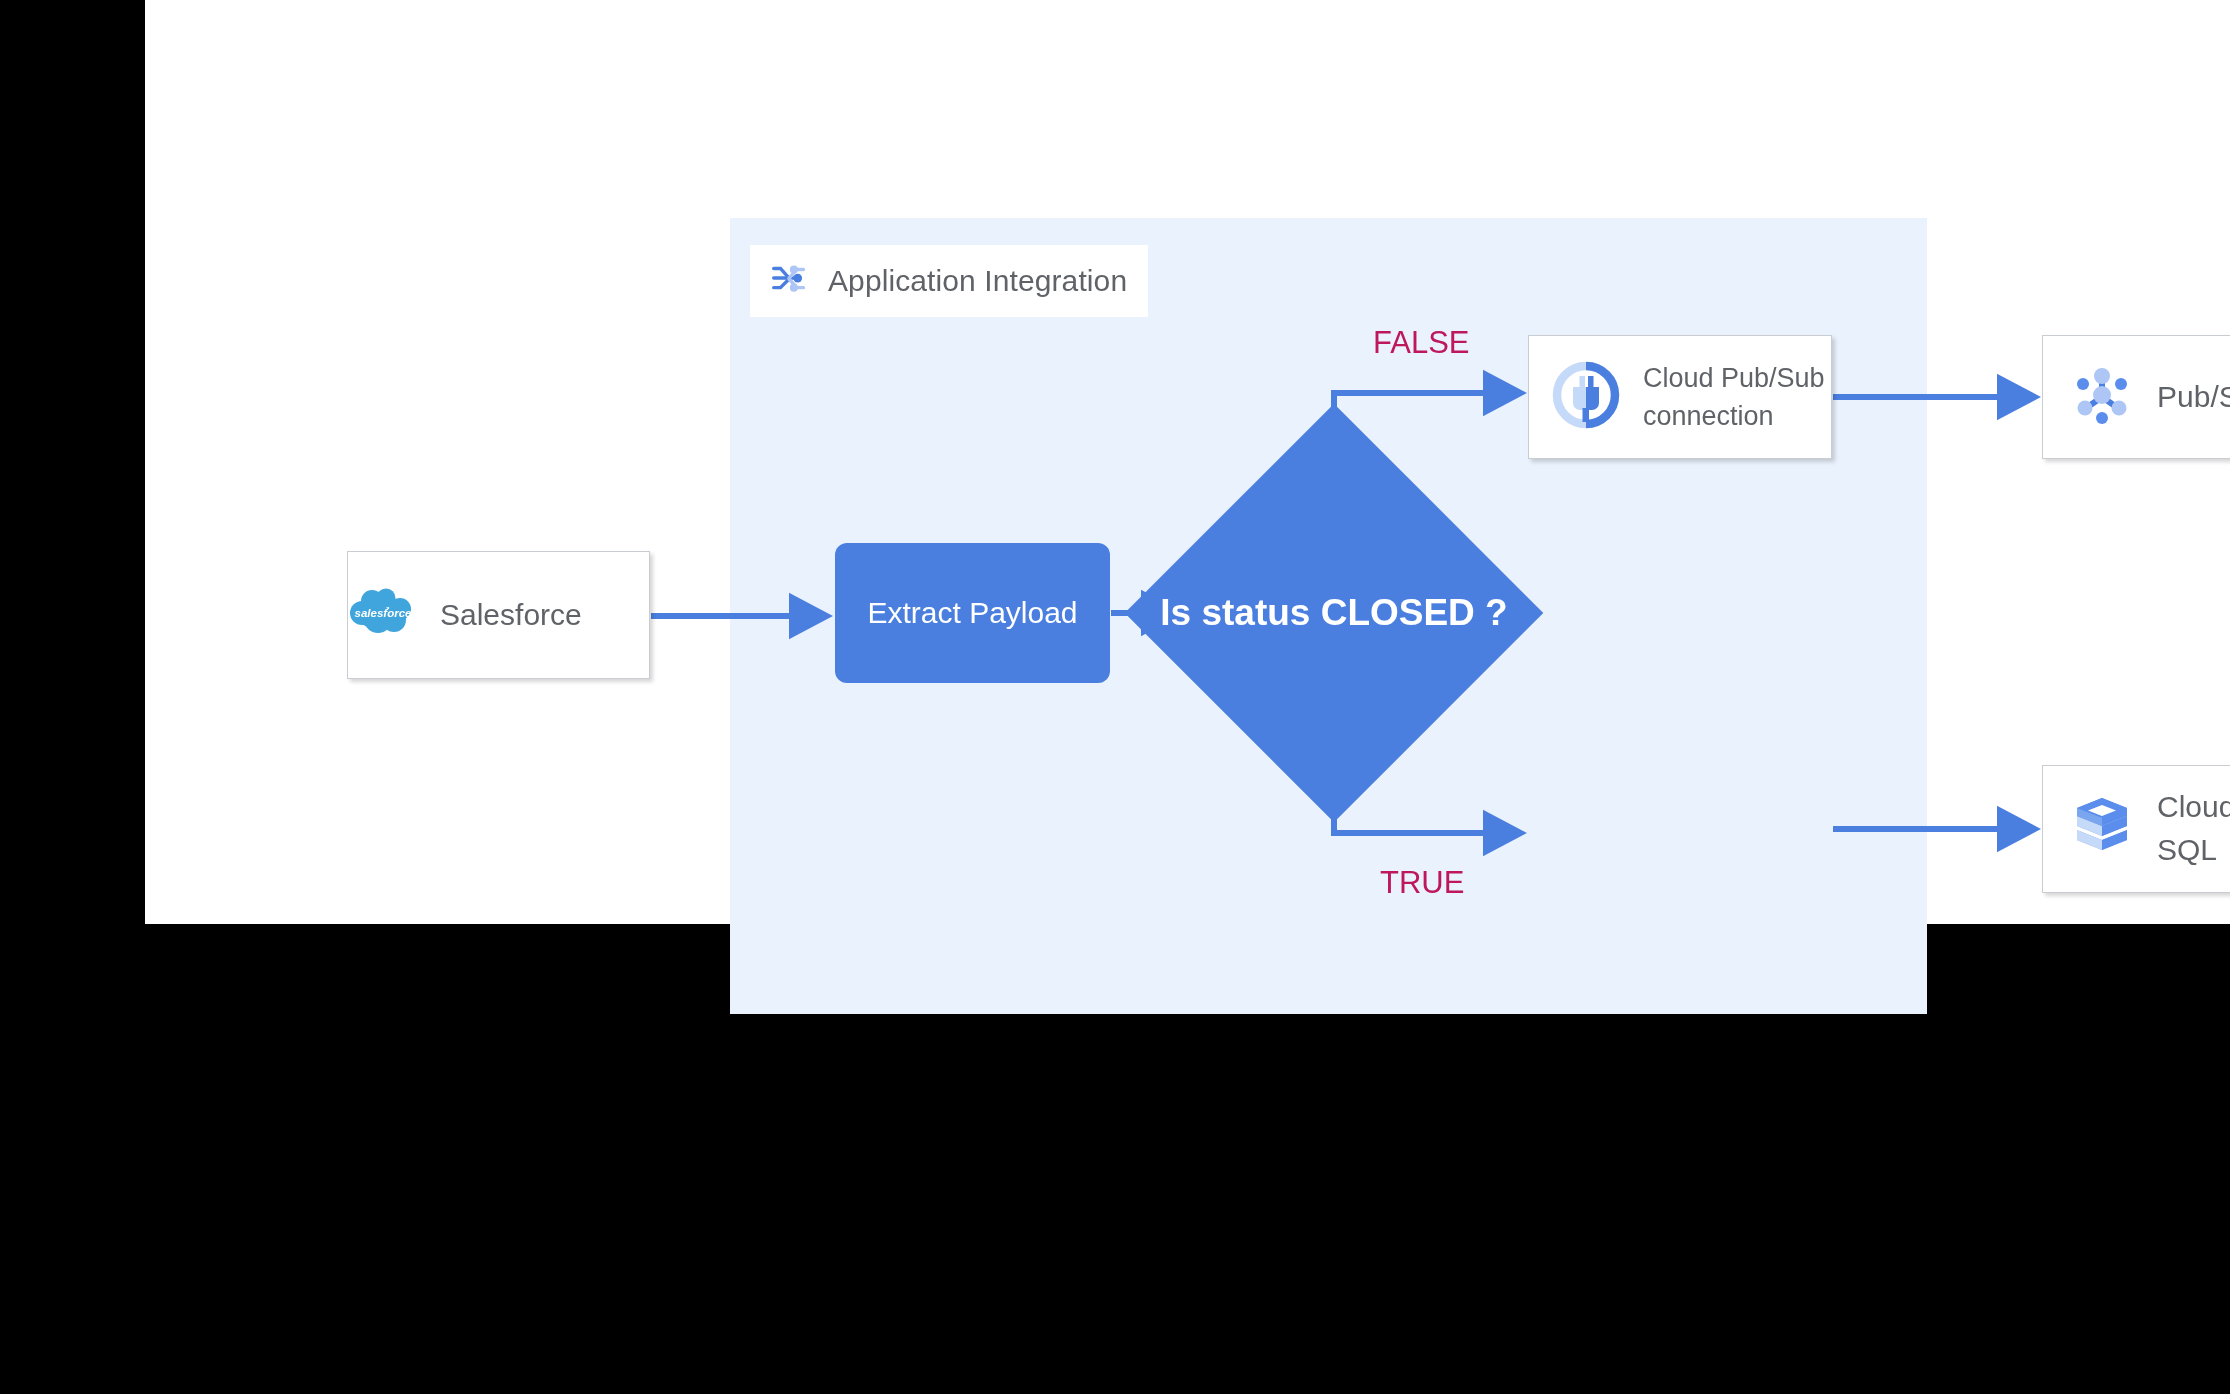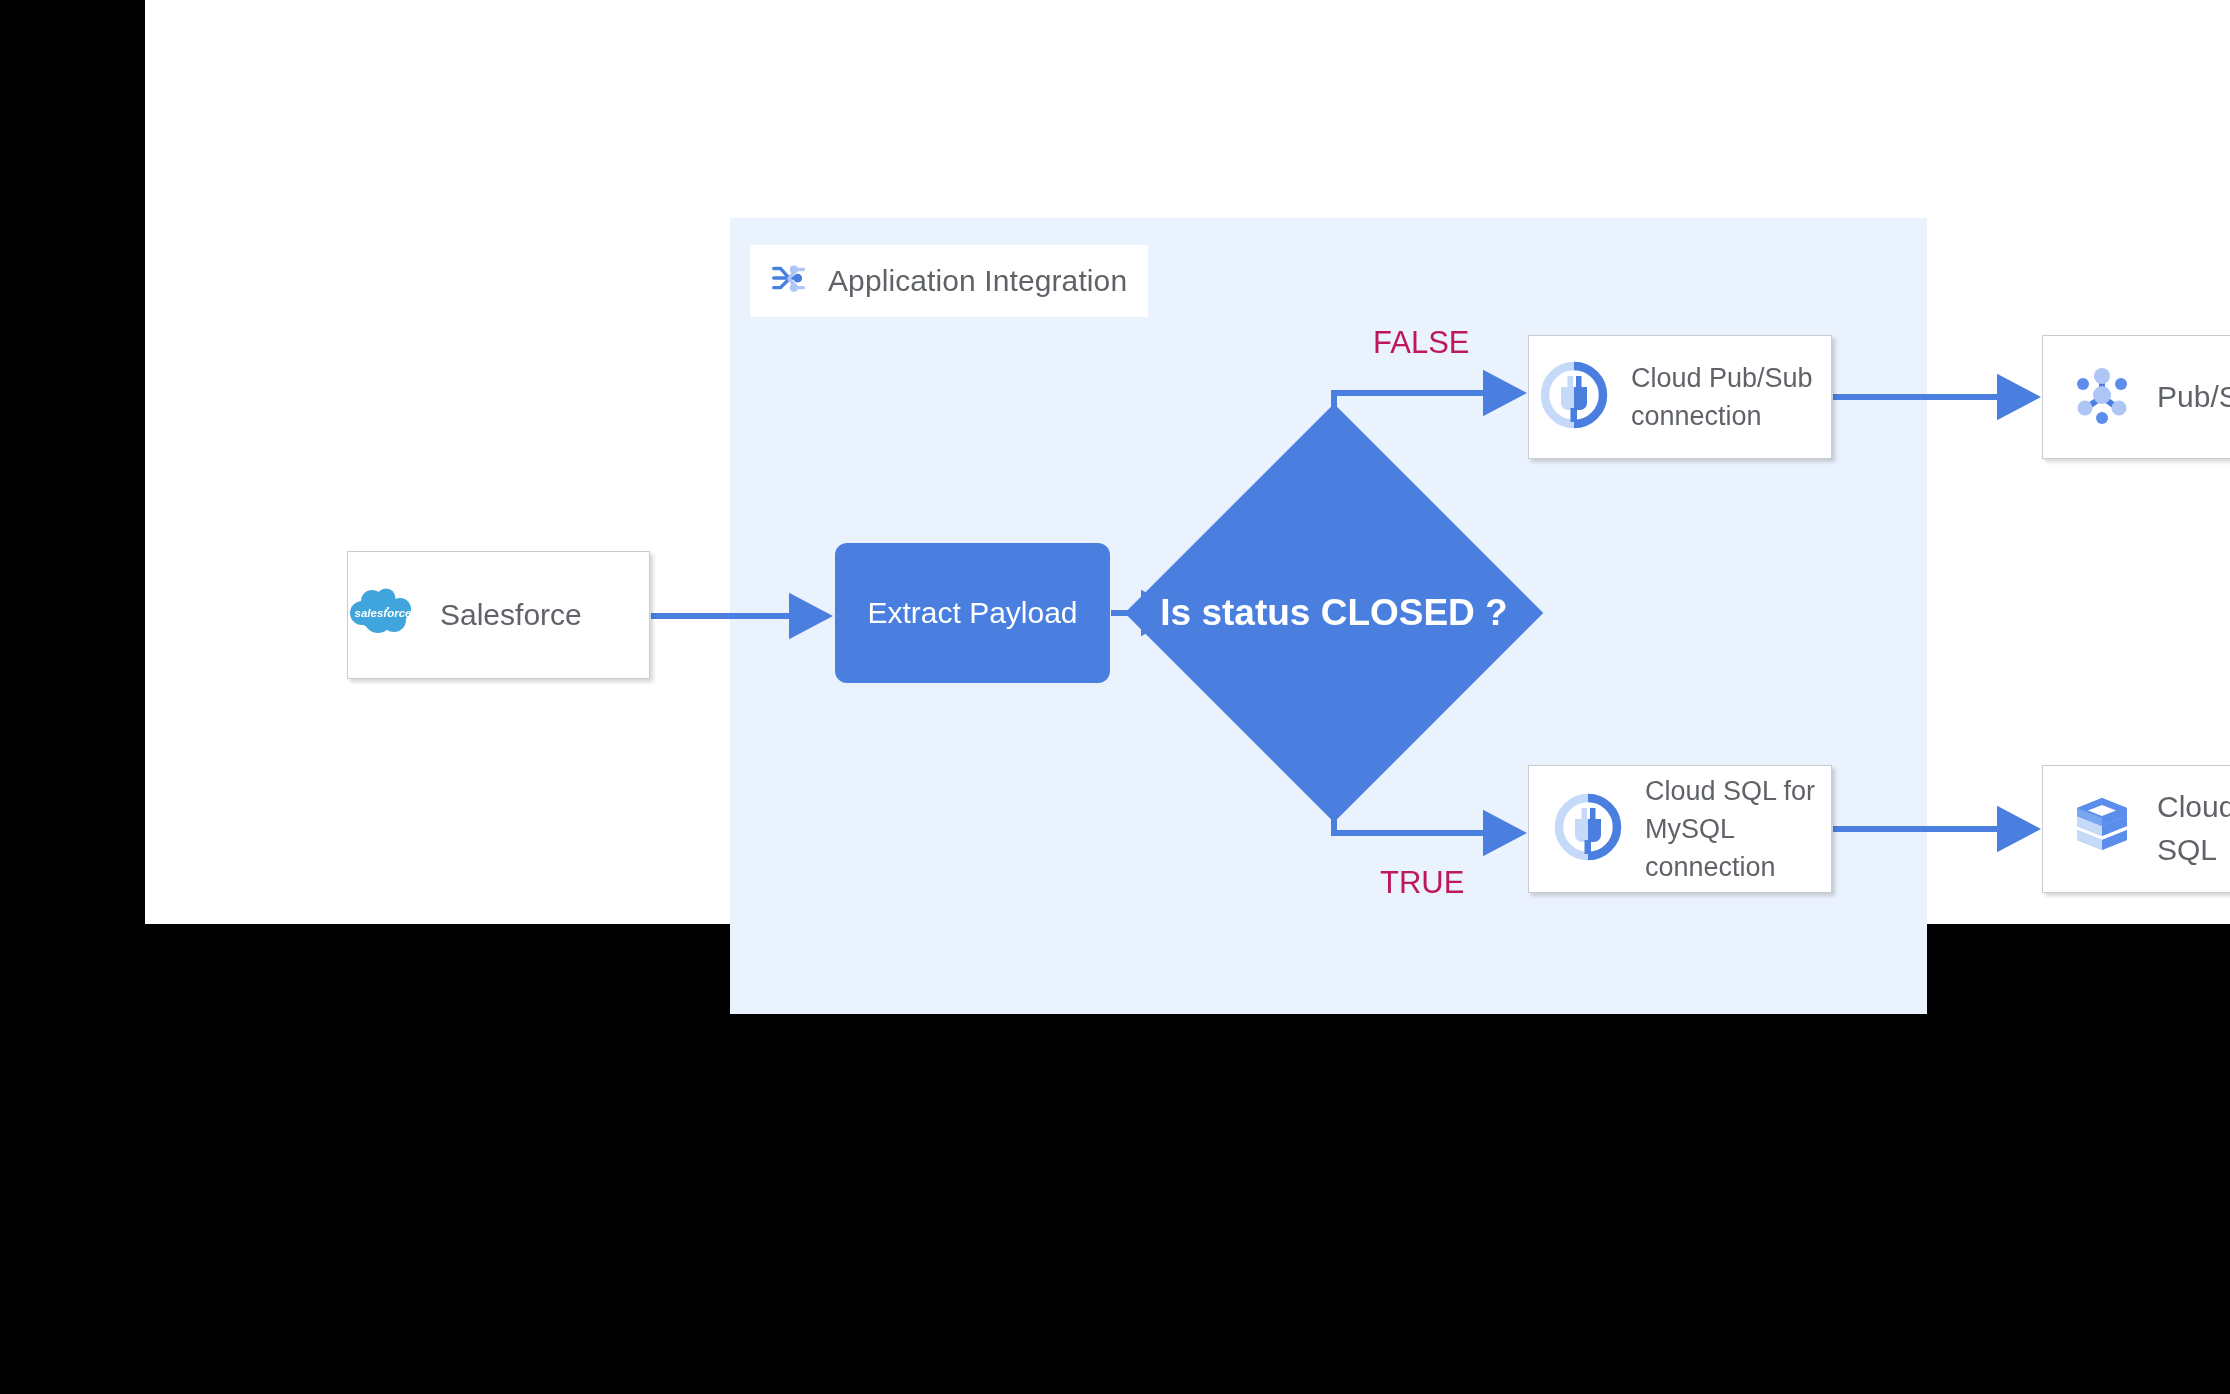--- a/index.html
+++ b/index.html
@@ -56,21 +56,21 @@
     color: #5f6368;
     font-size: 27px;
     line-height: 1.42;
   }
 
   
   #n-salesforce { left: 202px; top: 551px; width: 303px; height: 128px; gap: 22px; }
   #n-salesforce .label { font-size: 30px; }
 
   
-  #n-ps-conn { left: 1383px; top: 335px; width: 304px; height: 124px; padding-left: 8px; gap: 20px; }
+  #n-ps-conn { left: 1383px; top: 335px; width: 304px; height: 124px; padding-left: 20px; gap: 20px; }
   
   #n-sql-conn { left: 1383px; top: 765px; width: 304px; height: 128px; padding-left: 22px; gap: 20px; }
   
   #n-pubsub { left: 1897px; top: 335px; width: 305px; height: 124px; padding-left: 26px; gap: 22px; }
   #n-pubsub .label { font-size: 30px; }
   
   #n-cloudsql { left: 1897px; top: 765px; width: 305px; height: 128px; padding-left: 26px; gap: 22px; }
   #n-cloudsql .label { font-size: 30px; }
 
   
@@ -208,34 +208,20 @@
           <rect x="30.5" y="18" width="5.5" height="13" fill="#c5d9f8"></rect>
           <rect x="39" y="18" width="5.5" height="13" fill="#4a7fe0"></rect>
           <path d="M24 29 H37 V52 H31 A7 7 0 0 1 24 45 Z" fill="#c5d9f8"></path>
           <path d="M37 29 H50 V45 A7 7 0 0 1 43 52 H37 Z" fill="#4a7fe0"></path>
           <rect x="33.5" y="50" width="6.5" height="14" fill="#4a7fe0"></rect>
         </svg>
       </span>
       <span class="label">Cloud Pub/Sub connection</span>
     </div>
 
-    <div class="card" id="n-sql-conn">
-      <span class="ico">
-        <svg width="74" height="74" viewBox="0 0 74 74">
-          <path d="M37 8 A29 29 0 0 1 37 66" fill="none" stroke="#4a7fe0" stroke-width="8.5"></path>
-          <path d="M37 8 A29 29 0 0 0 37 66" fill="none" stroke="#c5d9f8" stroke-width="8.5"></path>
-          <rect x="30.5" y="18" width="5.5" height="13" fill="#c5d9f8"></rect>
-          <rect x="39" y="18" width="5.5" height="13" fill="#4a7fe0"></rect>
-          <path d="M24 29 H37 V52 H31 A7 7 0 0 1 24 45 Z" fill="#c5d9f8"></path>
-          <path d="M37 29 H50 V45 A7 7 0 0 1 43 52 H37 Z" fill="#4a7fe0"></path>
-          <rect x="33.5" y="50" width="6.5" height="14" fill="#4a7fe0"></rect>
-        </svg>
-      </span>
-      <span class="label">Cloud SQL for MySQL connection</span>
-    </div>
 
     <div class="card" id="n-pubsub">
       <span class="ico">
         <svg width="66" height="66" viewBox="0 0 66 66">
           <g stroke="#4a7fe0" stroke-width="6" stroke-linecap="round">
             <path d="M33 18 V30"></path>
             <path d="M33 35 L46 44"></path>
             <path d="M33 35 L20 44"></path>
           </g>
           <circle cx="33" cy="33" r="9" fill="#aec6f5"></circle>

